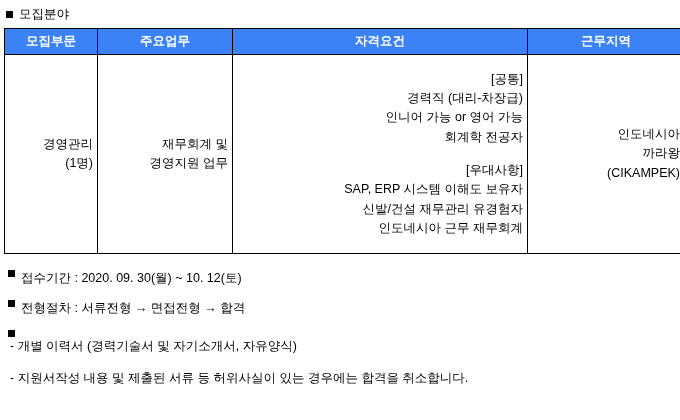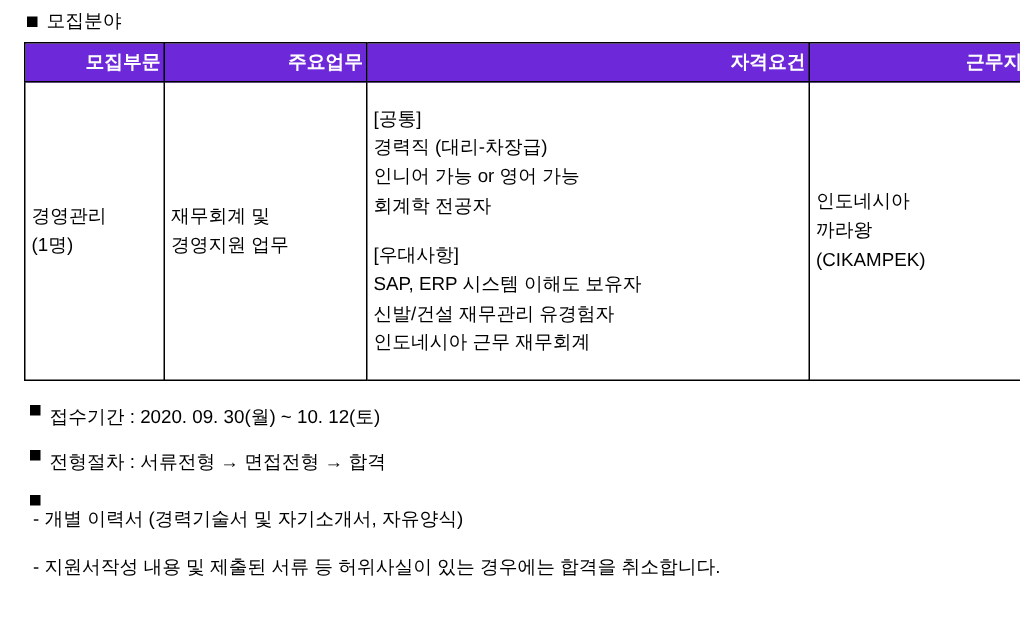--- a/index.html
+++ b/index.html
@@ -12,21 +12,21 @@
     background: #ffffff;
     font-family: "Liberation Sans", sans-serif;
     color: #000000;
     overflow: hidden;
   }
   .page {
     position: relative;
     width: 680px;
     height: 420px;
     box-sizing: border-box;
-    padding: 6px 10px 0 16px;
+    padding: 6px 10px 0 4px;
   }
   .section-head {
     display: flex;
     align-items: center;
     gap: 6px;
     font-size: 12.5px;
     font-weight: normal;
     margin: 0 0 5px 2px;
   }
   .bullet {
@@ -36,33 +36,33 @@
     background: #000;
     flex: 0 0 auto;
   }
   table.recruit {
     border-collapse: collapse;
     width: 660px;
     table-layout: fixed;
     margin: 0 auto;
   }
   table.recruit th {
-    background: #6d28d9;
+    background: #3b82f6;
     color: #ffffff;
     font-size: 12.5px;
     font-weight: bold;
     border: 1px solid #000000;
     padding: 5px 2px;
-    text-align: right;
+    text-align: center;
     line-height: 1.2;
   }
   table.recruit td {
     border: 1px solid #000000;
     font-size: 12.5px;
-    text-align: left;
+    text-align: right;
     vertical-align: middle;
     padding: 6px 4px;
     line-height: 1.55;
     height: 186px;
   }
   .col1 { width: 88px; }
   .col2 { width: 130px; }
   .col3 { width: 290px; }
   .col4 { width: 152px; }
 

